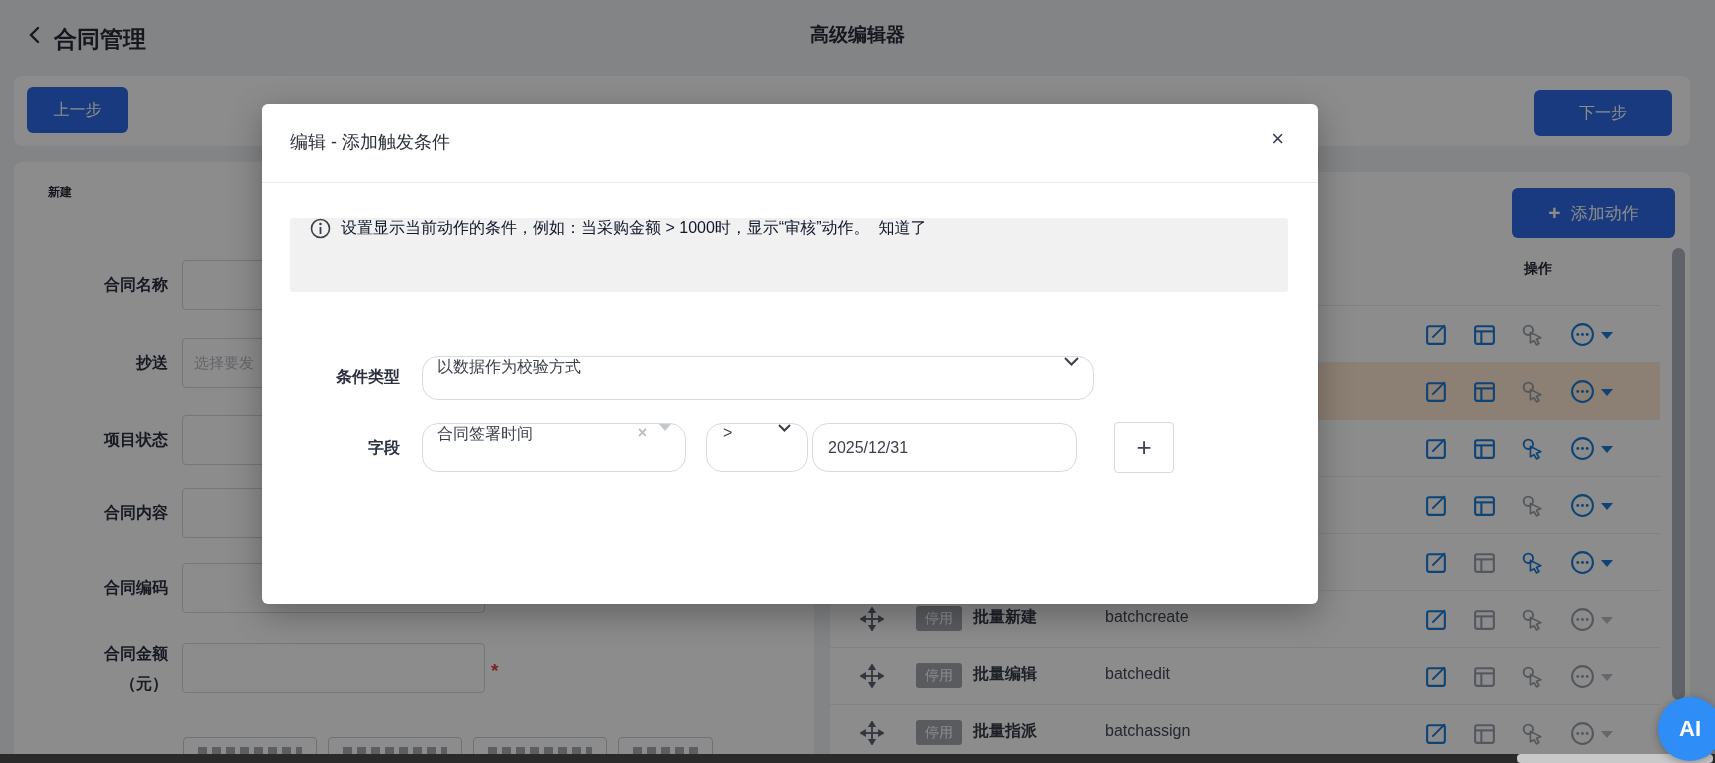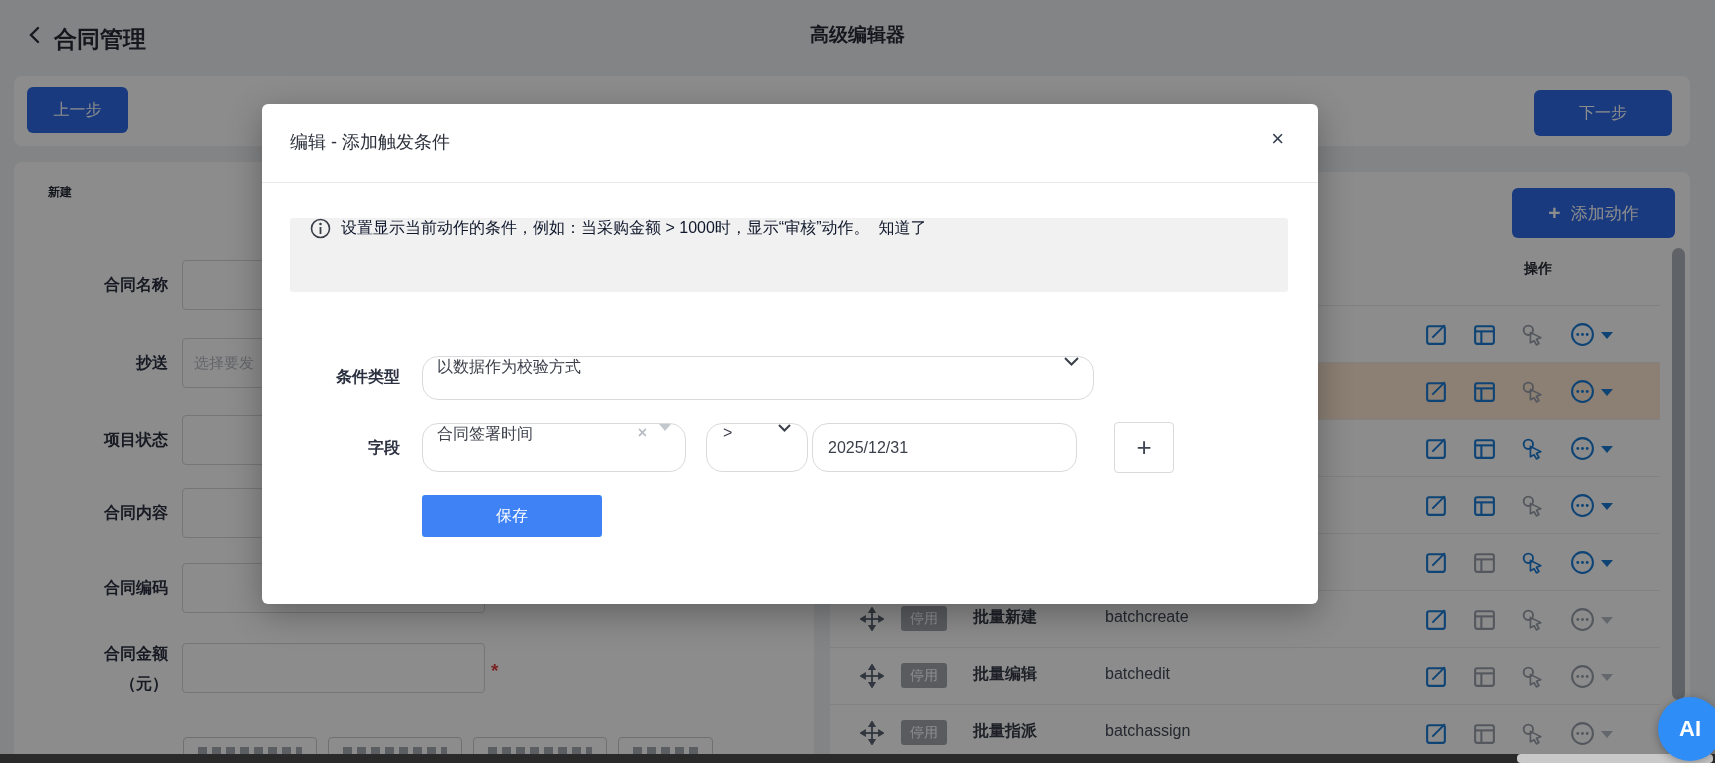--- a/index.html
+++ b/index.html
@@ -30,21 +30,21 @@
   .chip .smudge{margin:9px 14px 0 14px;height:8px;background:repeating-linear-gradient(90deg,#8a8f98 0 9px,transparent 9px 14px);opacity:.75;}
   
   #panel{left:830px;top:172px;width:860px;height:591px;}
   #btn-add{left:682px;top:16px;width:163px;height:50px;font-size:17px;}
   #btn-add .plus{font-size:21px;margin-right:10px;font-weight:bold;}
   #col-op{left:648px;top:88px;width:120px;text-align:center;font-size:14px;}
   #hdr-div{left:0;top:133px;width:830px;height:1px;background:#e8eaec;}
   .a-row{position:absolute;left:0;width:830px;height:57px;border-bottom:1px solid #ededef;}
   .a-row.hl{background:#ffe8d2;}
   .drag{position:absolute;left:30px;top:16px;width:24px;height:24px;}
-  .badge{position:absolute;left:71px;top:15px;height:25px;padding:0 9px;background:#a2a7ad;color:#fff;
+  .badge{position:absolute;left:86px;top:15px;height:25px;padding:0 9px;background:#a2a7ad;color:#fff;
     font-size:14px;border-radius:3px;line-height:25px;}
   .a-name{position:absolute;left:143px;top:16px;font-size:16px;color:#363c48;font-weight:bold;}
   .a-code{position:absolute;left:275px;top:17px;font-size:16px;color:#434a56;}
   .ic{position:absolute;top:16px;width:25px;height:25px;}
   .ic.c1{left:594px}.ic.c2{left:642px}.ic.c3{left:690px}.ic.c4{left:740px}
   .caret{position:absolute;left:771px;top:26px;width:0;height:0;border-left:6px solid transparent;
     border-right:6px solid transparent;border-top:7px solid;}
   .blue{color:#1b7bd5}.gray{color:#9aa1ab}
   .caret.blue{border-top-color:#1b7bd5}.caret.gray{border-top-color:#b6bcc4}
   #vscroll{left:842px;top:76px;width:13px;height:452px;background:#aeb4bc;border-radius:7px;}
@@ -405,20 +405,19 @@
           <polyline points="1,1 6.5,6.5 12,1" fill="none" stroke="#3a3f49" stroke-width="2"></polyline>
         </svg>
     </div>
 
     <div id="inp-val" class="sel">
       <span>2025/12/31</span>
     </div>
 
     <button id="btn-plus" class="abs">+</button>
 
-    <button id="btn-save" class="abs btn-primary">保存</button>
   </div>
 
   <div id="htrack" class="abs"></div>
   <div id="hthumb" class="abs"></div>
   <div id="fab" class="abs">AI</div>
 
 </div>
 
 </body></html>

